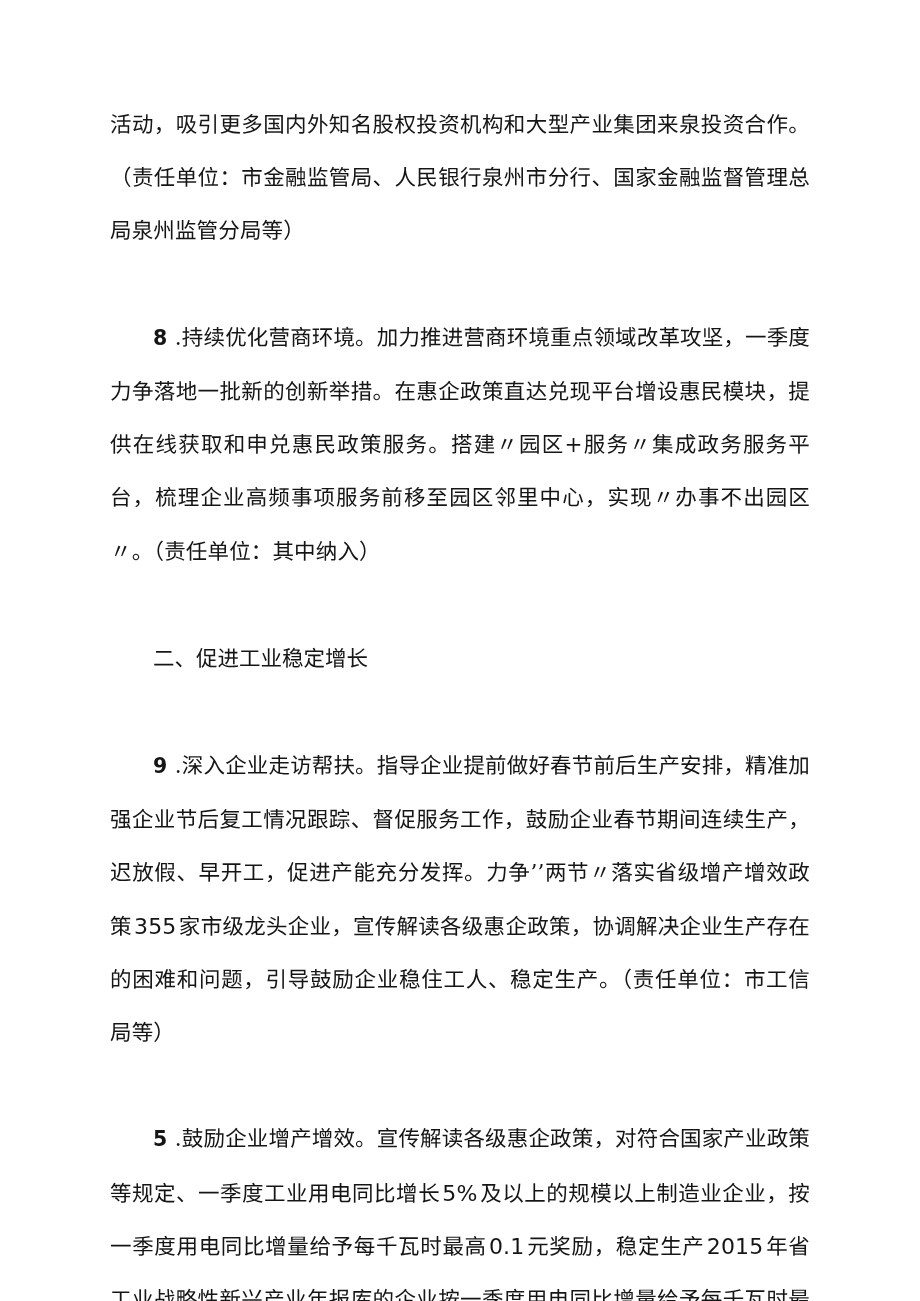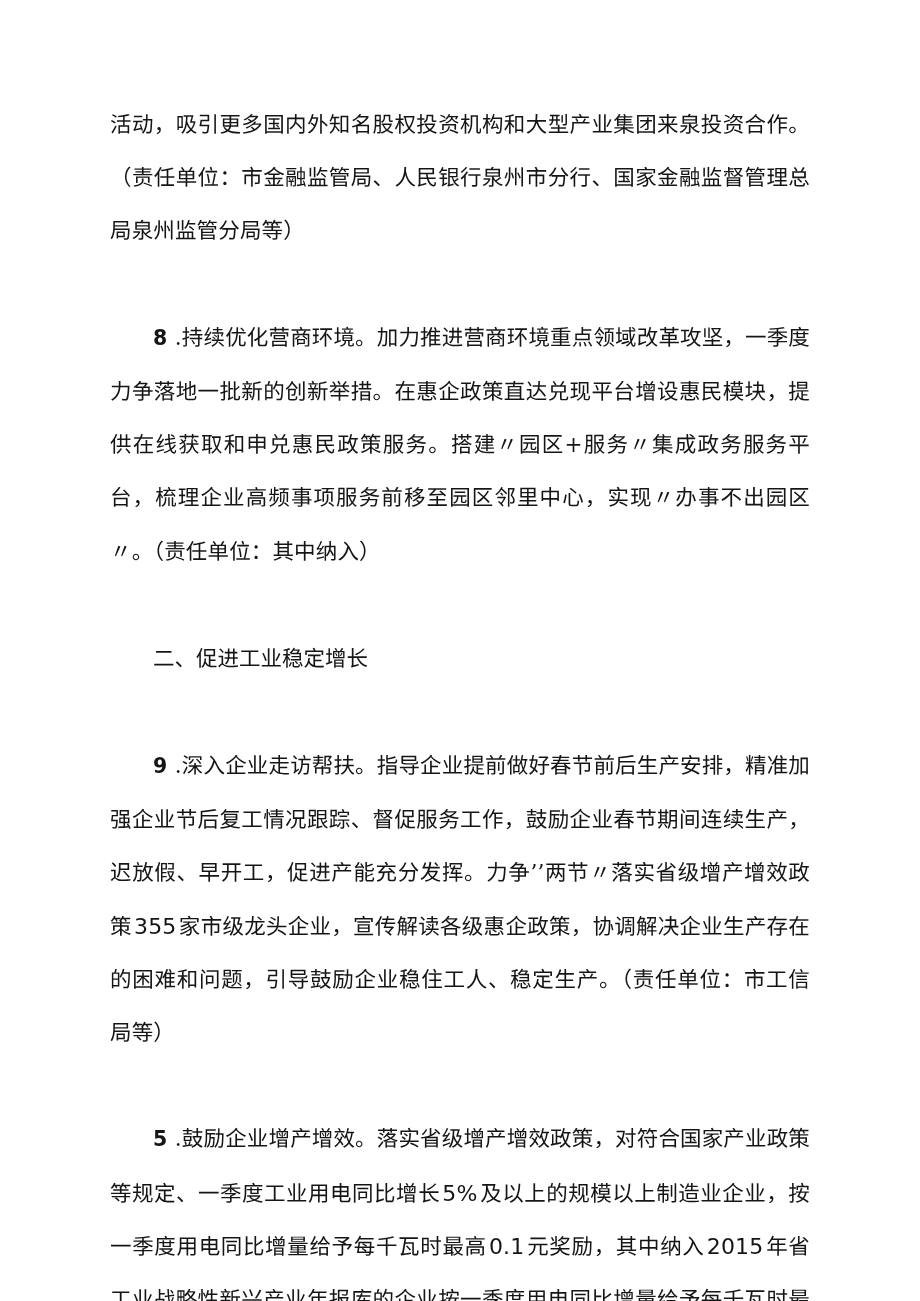--- a/index.html
+++ b/index.html
@@ -99,16 +99,16 @@
     <div class="gap-2"></div>
 
     <p class="heading">二、促进工业稳定增长</p>
 
     <div class="gap-2"></div>
 
     <p class="para indent"><span class="numlead">9</span><span>.深入企业走访帮扶。指导企业提前做好春节前后生产安排，精准加强企业节后复工情况跟踪、督促服务工作，鼓励企业春节期间连续生产，迟放假、早开工，促进产能充分发挥。力争</span><span class="qopen">’’</span><span>两节</span><span class="qclose">〃</span><span>落实省级增产增效政策</span><span class="num">355</span><span>家市级龙头企业，宣传解读各级惠企政策，协调解决企业生产存在的困难和问题，引导鼓励企业稳住工人、稳定生产。（责任单位：市工信局等）</span></p>
 
     <div class="gap-1"></div>
 
-    <p class="para indent"><span class="numlead">5</span><span>.鼓励企业增产增效。落实省级增产增效政策，对符合国家产业政策等规定、一季度工业用电同比增长</span><span class="num">5%</span><span>及以上的规模以上制造业企业，按一季度用电同比增量给予每千瓦时最高</span><span class="num">0.1</span><span>元奖励，其中纳入</span><span class="num">2015</span><span>年省工业战略性新兴产业年报库的企业按一季度用电同比增量给予每千瓦时最高</span></p>
+    <p class="para indent"><span class="numlead">5</span><span>.鼓励企业增产增效。宣传解读各级惠企政策，对符合国家产业政策等规定、一季度工业用电同比增长</span><span class="num">5%</span><span>及以上的规模以上制造业企业，按一季度用电同比增量给予每千瓦时最高</span><span class="num">0.1</span><span>元奖励，稳定生产</span><span class="num">2015</span><span>年省工业战略性新兴产业年报库的企业按一季度用电同比增量给予每千瓦时最高</span></p>
 
   </div>
 </div>
 
 </body></html>

